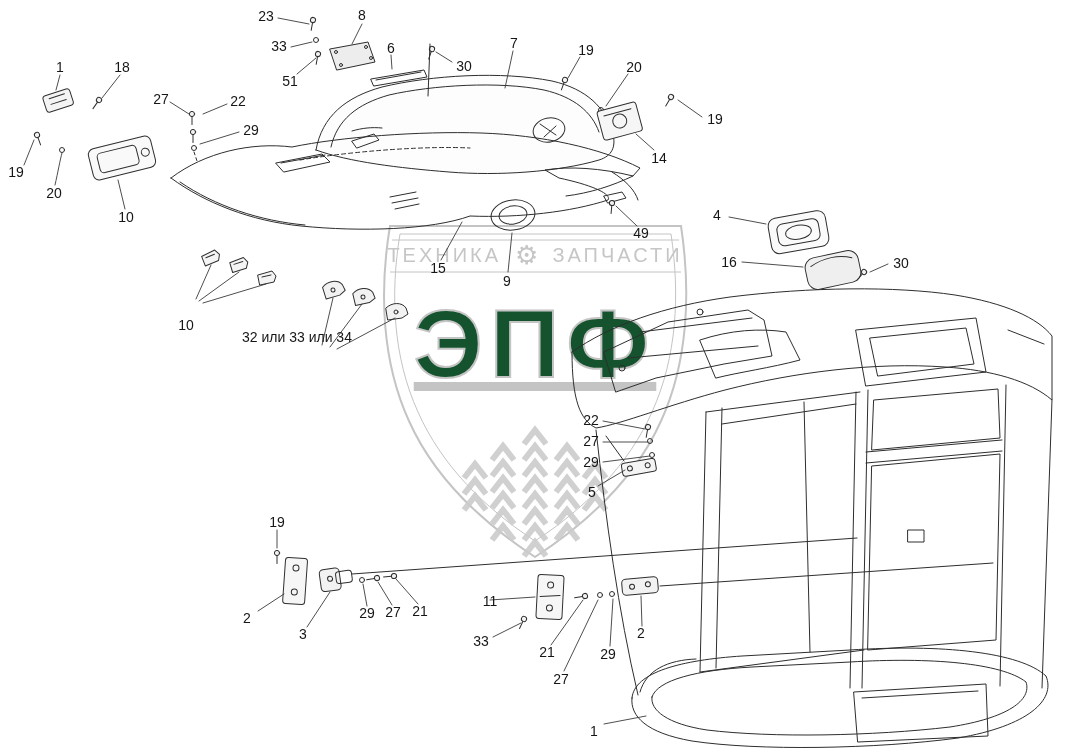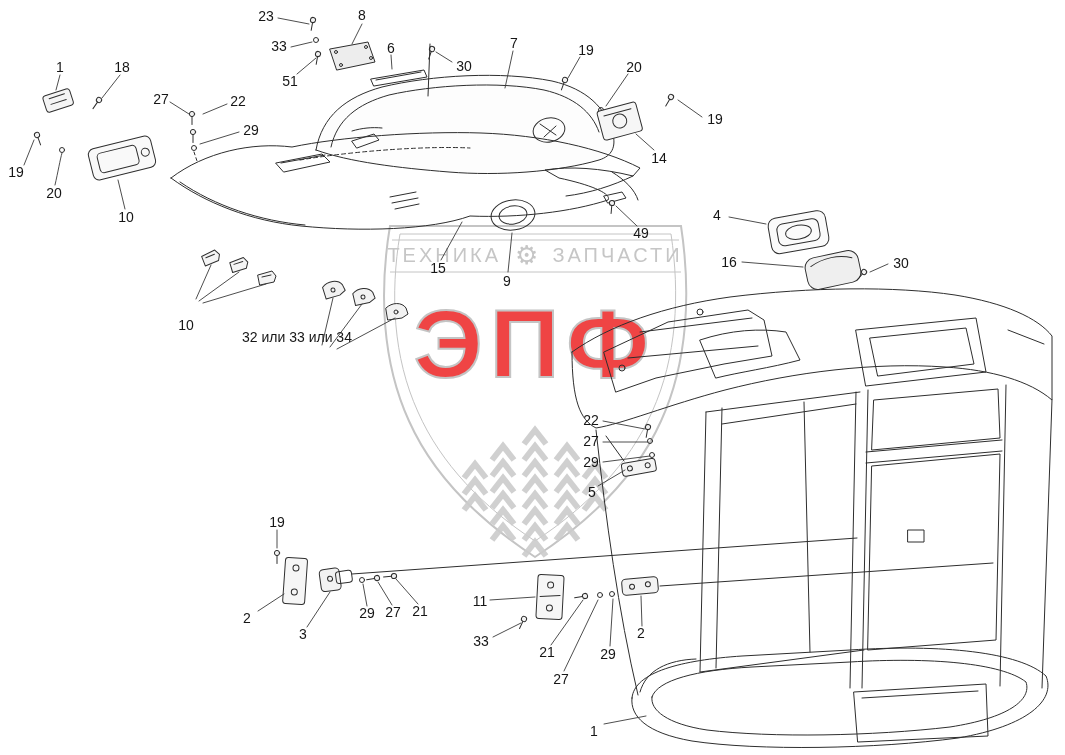--- a/index.html
+++ b/index.html
@@ -12,21 +12,21 @@
   }
   .wm-band{
     position:absolute;left:362px;top:242px;width:346px;z-index:5;
     display:flex;justify-content:center;align-items:center;gap:14px;
     color:#c6c6c6;font-size:20px;letter-spacing:3px;font-weight:500;
   }
   .wm-band .gear{font-size:26px;letter-spacing:0;line-height:1;}
   .wm-brand{
     position:absolute;left:535px;top:295px;transform:translateX(-50%);z-index:5;
     font-size:97px;font-weight:700;letter-spacing:7px;line-height:1;
-    color:#ef4444;-webkit-text-stroke:2px #c4c4c4;
+    color:#14532d;text-decoration:underline;-webkit-text-stroke:2px #c4c4c4;
   }
 </style>
 </head>
 <body>
 
 <div class="stage">
 
   <svg width="1065" height="755" viewBox="0 0 1065 755">
     <g stroke="#c4c4c4" fill="none" stroke-width="2">
       <path d="M390,226 L681,226 C691,292 688,362 661,421 C636,477 590,521 535,557 C480,521 434,477 409,421 C382,362 379,292 390,226 Z"></path>
@@ -328,21 +328,21 @@
   <span class="callout" style="left:591px;top:420px">22</span>
   <span class="callout" style="left:591px;top:441px">27</span>
   <span class="callout" style="left:591px;top:462px">29</span>
   <span class="callout" style="left:592px;top:492px">5</span>
   <span class="callout" style="left:277px;top:522px">19</span>
   <span class="callout" style="left:247px;top:618px">2</span>
   <span class="callout" style="left:303px;top:634px">3</span>
   <span class="callout" style="left:367px;top:613px">29</span>
   <span class="callout" style="left:393px;top:612px">27</span>
   <span class="callout" style="left:420px;top:611px">21</span>
-  <span class="callout" style="left:480px;top:601px">11</span>
+  <span class="callout" style="left:490px;top:601px">11</span>
   <span class="callout" style="left:481px;top:641px">33</span>
   <span class="callout" style="left:547px;top:652px">21</span>
   <span class="callout" style="left:561px;top:679px">27</span>
   <span class="callout" style="left:608px;top:654px">29</span>
   <span class="callout" style="left:641px;top:633px">2</span>
   <span class="callout" style="left:594px;top:731px">1</span>
 
 </div>
 
 </body></html>

